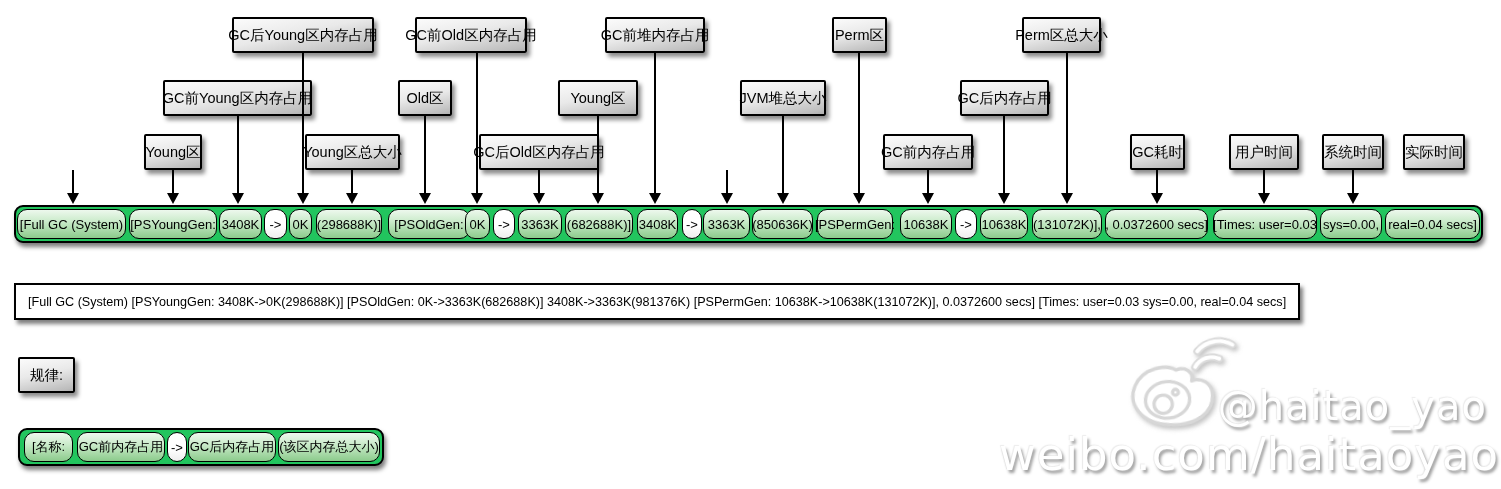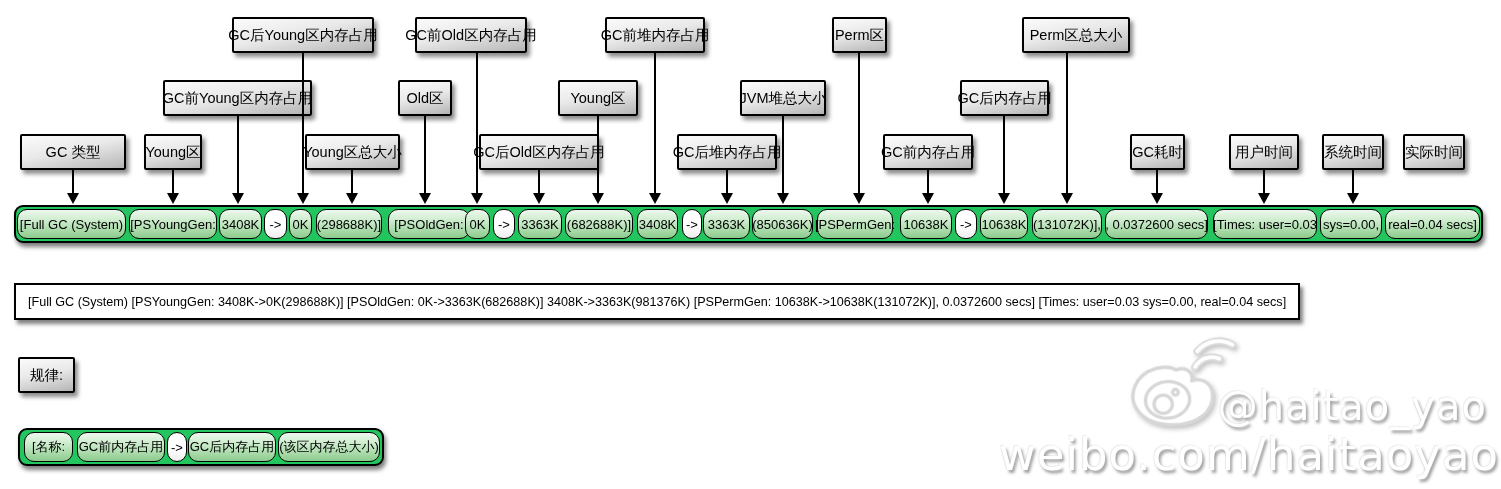--- a/index.html
+++ b/index.html
@@ -44,33 +44,31 @@
 </style>
 </head>
 <body>
 
 <div id="stage">
 
   <div class="lb" style="left:232px;top:17px;width:142px">GC后Young区内存占用</div>
   <div class="lb" style="left:415px;top:17px;width:112px">GC前Old区内存占用</div>
   <div class="lb" style="left:605px;top:17px;width:100px">GC前堆内存占用</div>
   <div class="lb" style="left:832px;top:17px;width:55px">Perm区</div>
-  <div class="lb" style="left:1022px;top:17px;width:108px">Perm区总大小</div>
+  <div class="lb" style="left:1022px;top:17px;width:79px">Perm区总大小</div>
 
   <div class="lb" style="left:163px;top:80px;width:149px">GC前Young区内存占用</div>
   <div class="lb" style="left:398px;top:80px;width:54px">Old区</div>
   <div class="lb" style="left:558px;top:80px;width:80px">Young区</div>
   <div class="lb" style="left:740px;top:80px;width:86px">JVM堆总大小</div>
   <div class="lb" style="left:960px;top:80px;width:89px">GC后内存占用</div>
 
-  <div class="lb" style="left:20px;top:134px;width:106px">GC 类型</div>
   <div class="lb" style="left:144px;top:134px;width:58px">Young区</div>
   <div class="lb" style="left:305px;top:134px;width:95px">Young区总大小</div>
   <div class="lb" style="left:479px;top:134px;width:120px">GC后Old区内存占用</div>
-  <div class="lb" style="left:677px;top:134px;width:100px">GC后堆内存占用</div>
   <div class="lb" style="left:883px;top:134px;width:90px">GC前内存占用</div>
   <div class="lb" style="left:1130px;top:134px;width:55px">GC耗时</div>
   <div class="lb" style="left:1229px;top:134px;width:70px">用户时间</div>
   <div class="lb" style="left:1322px;top:134px;width:62px">系统时间</div>
   <div class="lb" style="left:1403px;top:134px;width:62px">实际时间</div>
 
   <div class="ar" style="left:302px;top:53px;height:141px"></div>
   <div class="ar" style="left:476px;top:53px;height:141px"></div>
   <div class="ar" style="left:654px;top:53px;height:141px"></div>
   <div class="ar" style="left:858px;top:53px;height:141px"></div>

